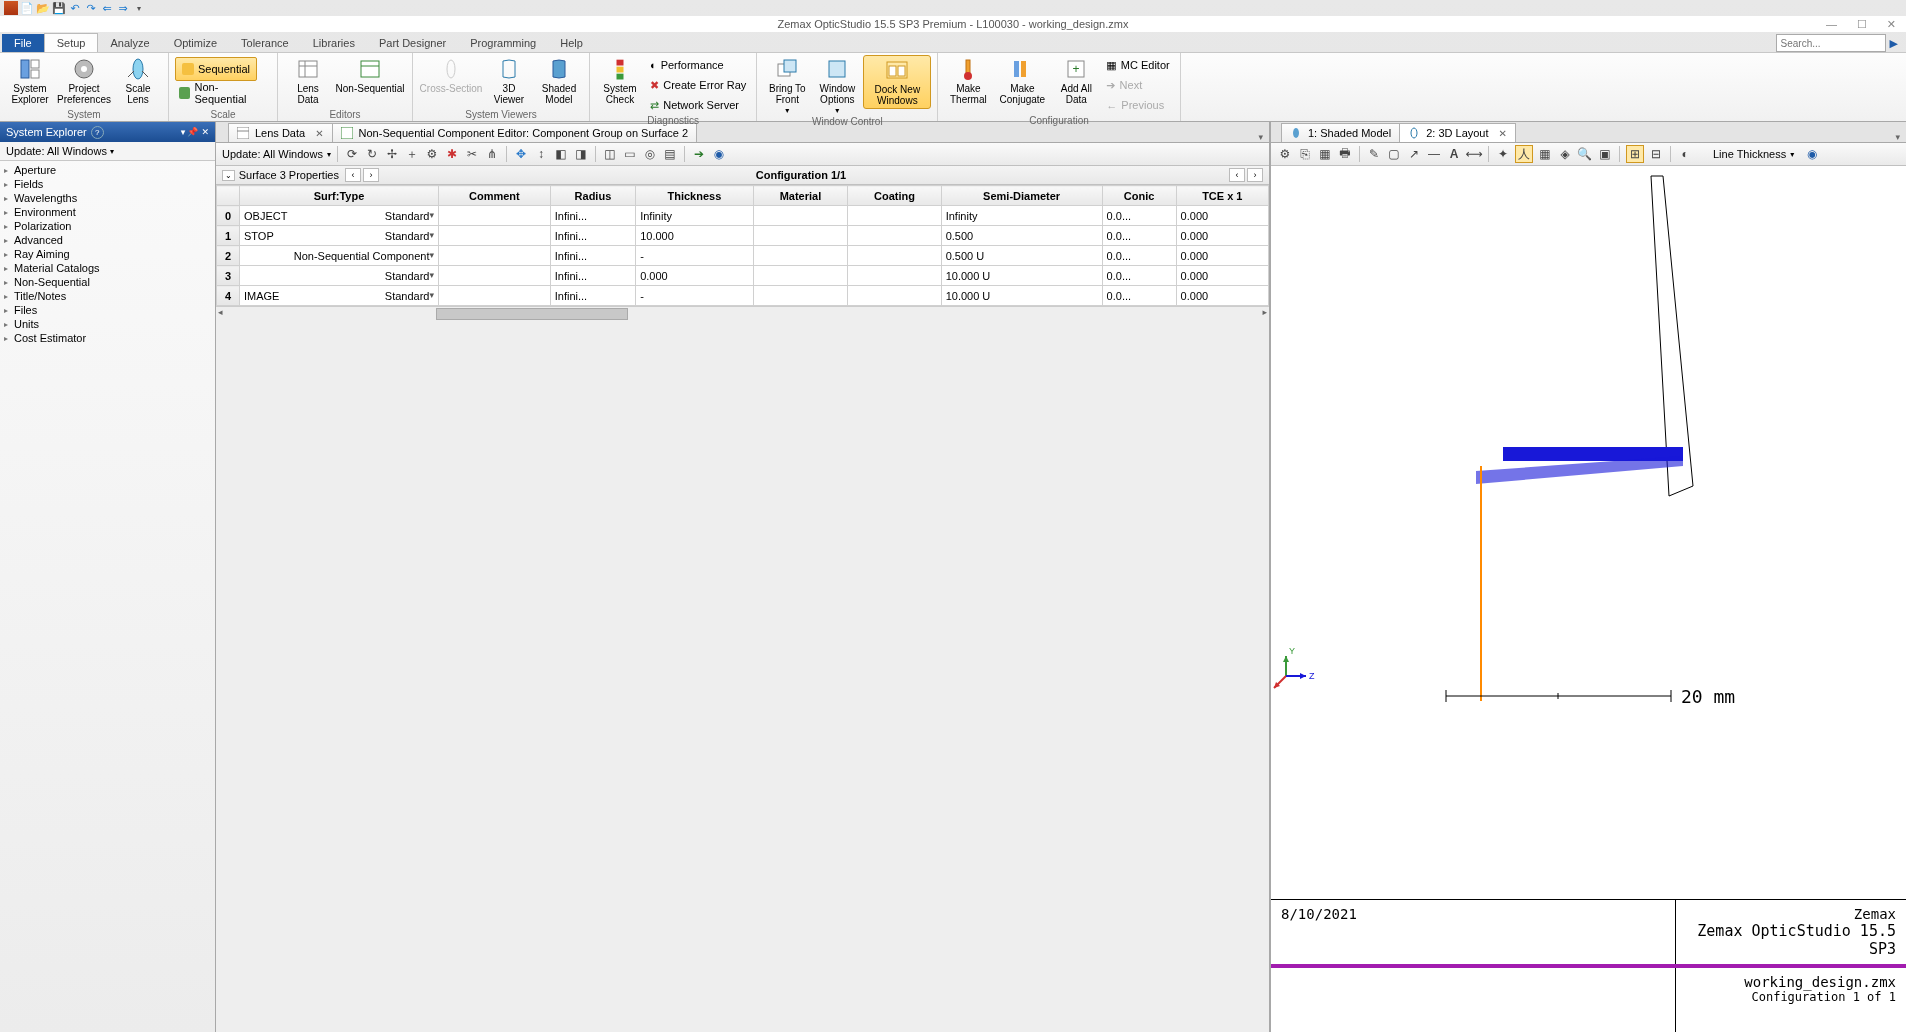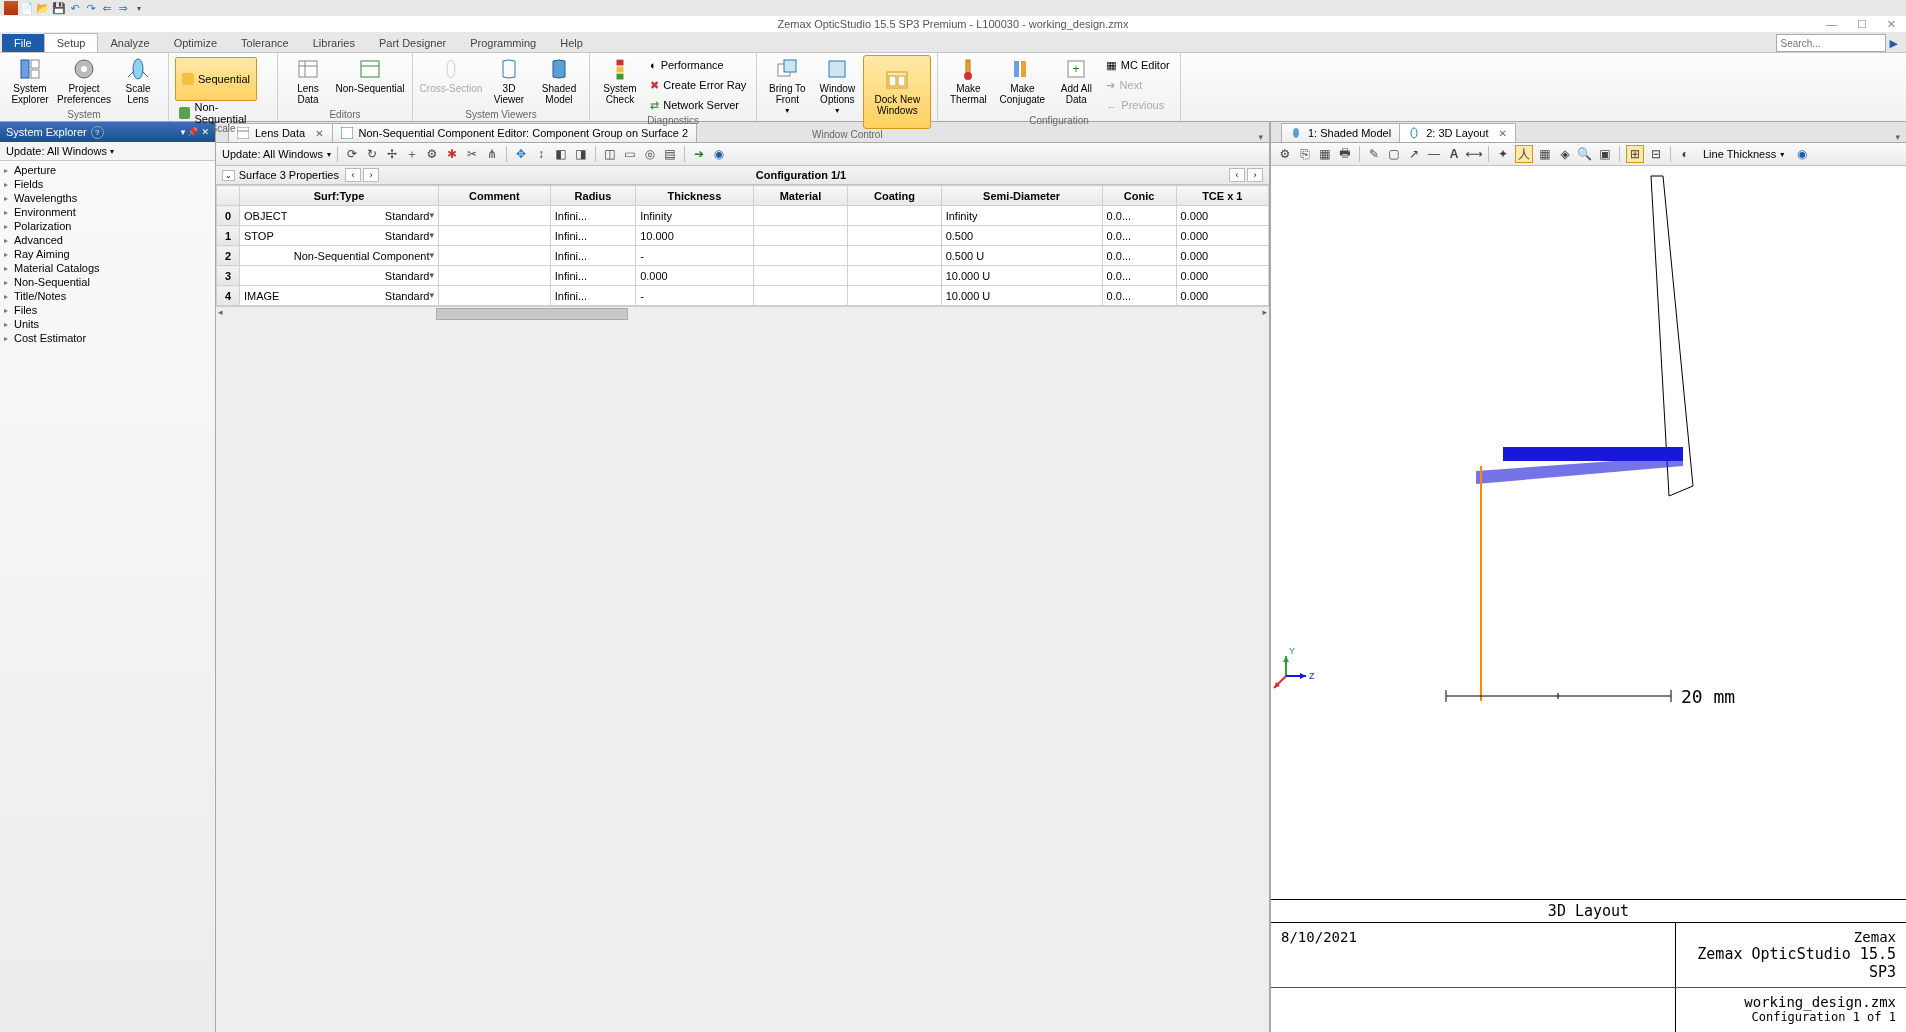--- a/index.html
+++ b/index.html
@@ -15,21 +15,21 @@
 .searchbox input{width:100px;height:16px;font-size:10px;color:#888;border:1px solid #aaa;padding:0 4px}
 .searchbox .go{margin-left:4px;color:#1e5ba8}
 .ribbon{height:68px;background:linear-gradient(#fdfdfd,#f1f1f1);border-top:1px solid #c8c8c8;border-bottom:1px solid #a8a8a8;display:flex;font-size:10px}
 .rgroup{border-right:1px solid #d0d0d0;padding:2px 6px 0 6px;display:flex;flex-direction:column;justify-content:space-between;position:relative}
 .rgroup .glabel{text-align:center;color:#666;font-size:10px;padding-bottom:1px}
 .rgroup .gbody{flex:1;display:flex;align-items:flex-start;gap:2px}
 .vbtn{display:flex;flex-direction:column;align-items:center;width:56px;text-align:center;line-height:11px;padding-top:2px;cursor:default}
 .vbtn.w48{width:48px}
 .vbtn .bicon{width:28px;height:24px;margin-bottom:2px}
 .hbtn{display:flex;align-items:center;gap:4px;height:18px;padding:1px 4px;font-size:11px}
-.pill{border:1px solid #e0b040;border-radius:2px;padding:12px 6px}
+.pill{border:1px solid #e0b040;border-radius:2px;padding:2px 6px}
 .pill.active{background:linear-gradient(#ffe9a8,#ffd160);border-color:#d09820}
 .main{display:flex;height:910px}
 .syspanel{width:215px;background:linear-gradient(#fafafa,#ececec);border-right:1px solid #a8a8a8;display:flex;flex-direction:column}
 .syspanel .hdr{height:20px;background:linear-gradient(#3a6fb8,#1b4d92);color:#fff;display:flex;align-items:center;padding:0 6px;font-size:11px}
 .syspanel .hdr .pin{margin-left:auto;font-size:9px}
 .syspanel .upd{height:18px;display:flex;align-items:center;padding:0 6px;border-bottom:1px solid #c8c8c8;background:#f4f4f4}
 .syspanel .tree{padding:2px 0}
 .syspanel .titem{display:flex;align-items:center;height:14px;padding:0 4px;cursor:default}
 .syspanel .titem .arr{width:10px;color:#777;font-size:8px}
 .center{flex:1;display:flex;flex-direction:column;background:#eee}
@@ -563,21 +563,21 @@
 
 
 </span>
       <span class="tb">🔍</span>
       <span class="tb">▣</span>
       <span class="sep"></span>
       <span class="tb" style="background:#ffe9a8;border:1px solid #d09820">⊞</span>
       <span class="tb">⊟</span>
       <span class="sep"></span>
       <span class="tb">◐</span>
-      <span style="margin-left:6px">Line Thickness</span>
+      <span style="margin-left:16px">Line Thickness</span>
         <span style="font-size:8px">▾</span>
       <span class="tb" style="color:#1e5ba8;margin-left:6px">◉</span>
     </div>
     <div class="canvas">
       <svg width="635" height="560" viewBox="0 0 635 560">
 
         <path d="M 380 10 L 392 10 L 422 320 L 398 330 Z" fill="none" stroke="#000" stroke-width="1"></path>
 
         <rect x="232" y="281" width="180" height="14" fill="#1818d8"></rect>
         <polygon points="205,305 412,290 412,300 205,318" fill="#1818d8" opacity="0.6"></polygon>
@@ -596,29 +596,28 @@
         </g>
 
         <line x1="175" y1="530" x2="400" y2="530" stroke="#000"></line>
         <line x1="175" y1="524" x2="175" y2="536" stroke="#000"></line>
         <line x1="400" y1="524" x2="400" y2="536" stroke="#000"></line>
         <line x1="287" y1="527" x2="287" y2="533" stroke="#000"></line>
       </svg>
       <div style="position:absolute;left:410px;top:520px;font-family:Consolas,monospace;font-size:18px">20 mm</div>
     </div>
     <div class="footer">
-      <div class="ftitle">3D Layout</div>
       <div class="frow">
         <div class="fcell l">8/10/2021</div>
         <div class="fcell r">
           <div>Zemax</div>
           <div style="font-size:15px">Zemax OpticStudio 15.5 SP3</div>
         </div>
       </div>
-      <div class="frow" style="border-top:1px solid #a21caf">
+      <div class="frow" style="border-top:4px solid #a21caf">
         <div class="fcell l"></div>
         <div class="fcell r">
           <div>working_design.zmx</div>
           <div style="font-size:12px">Configuration 1 of 1</div>
         </div>
       </div>
     </div>
   </div>
 </div>
 

